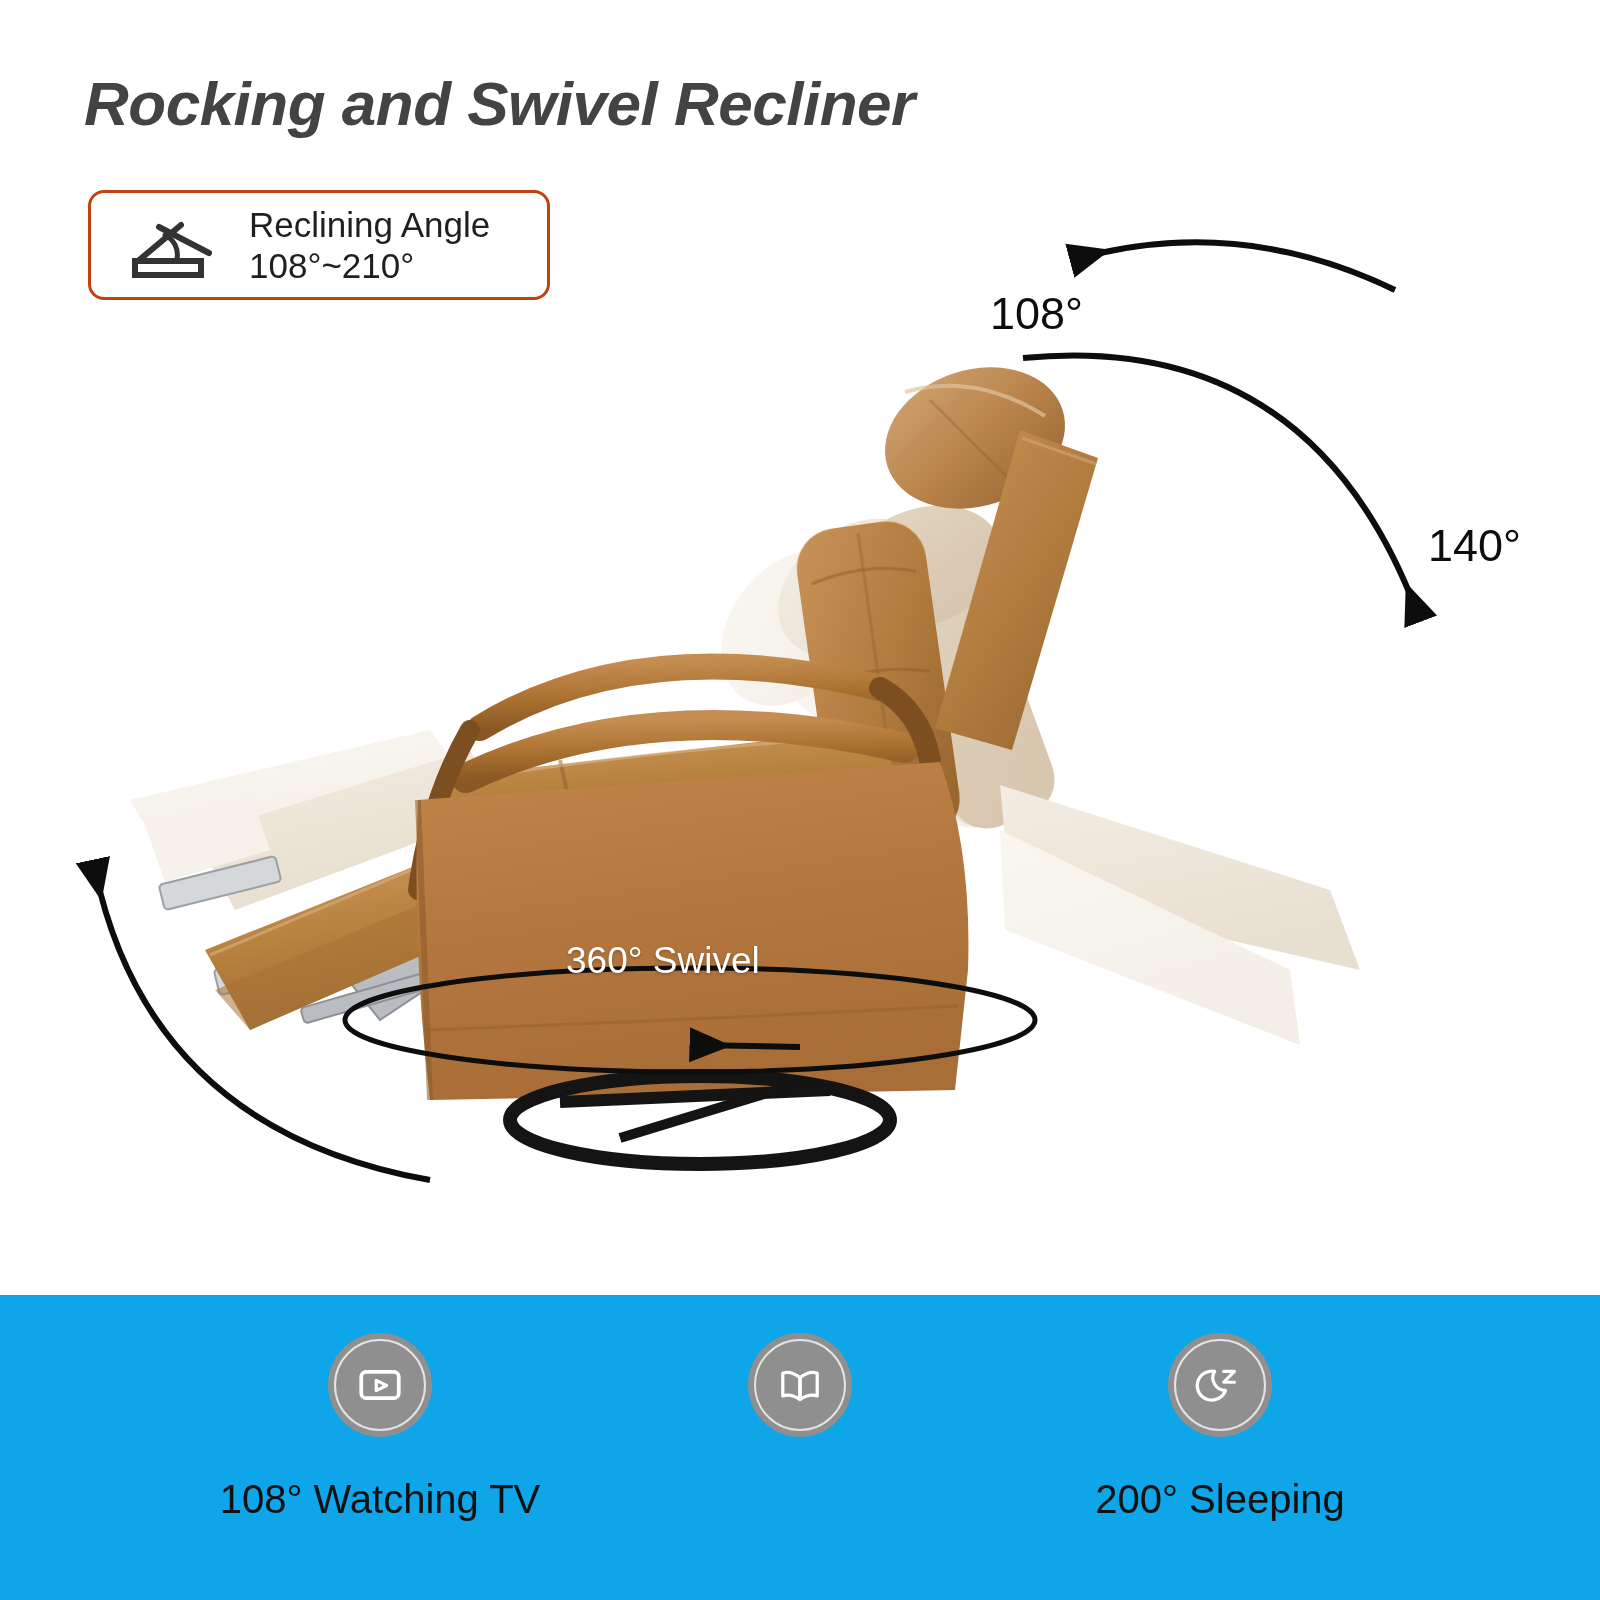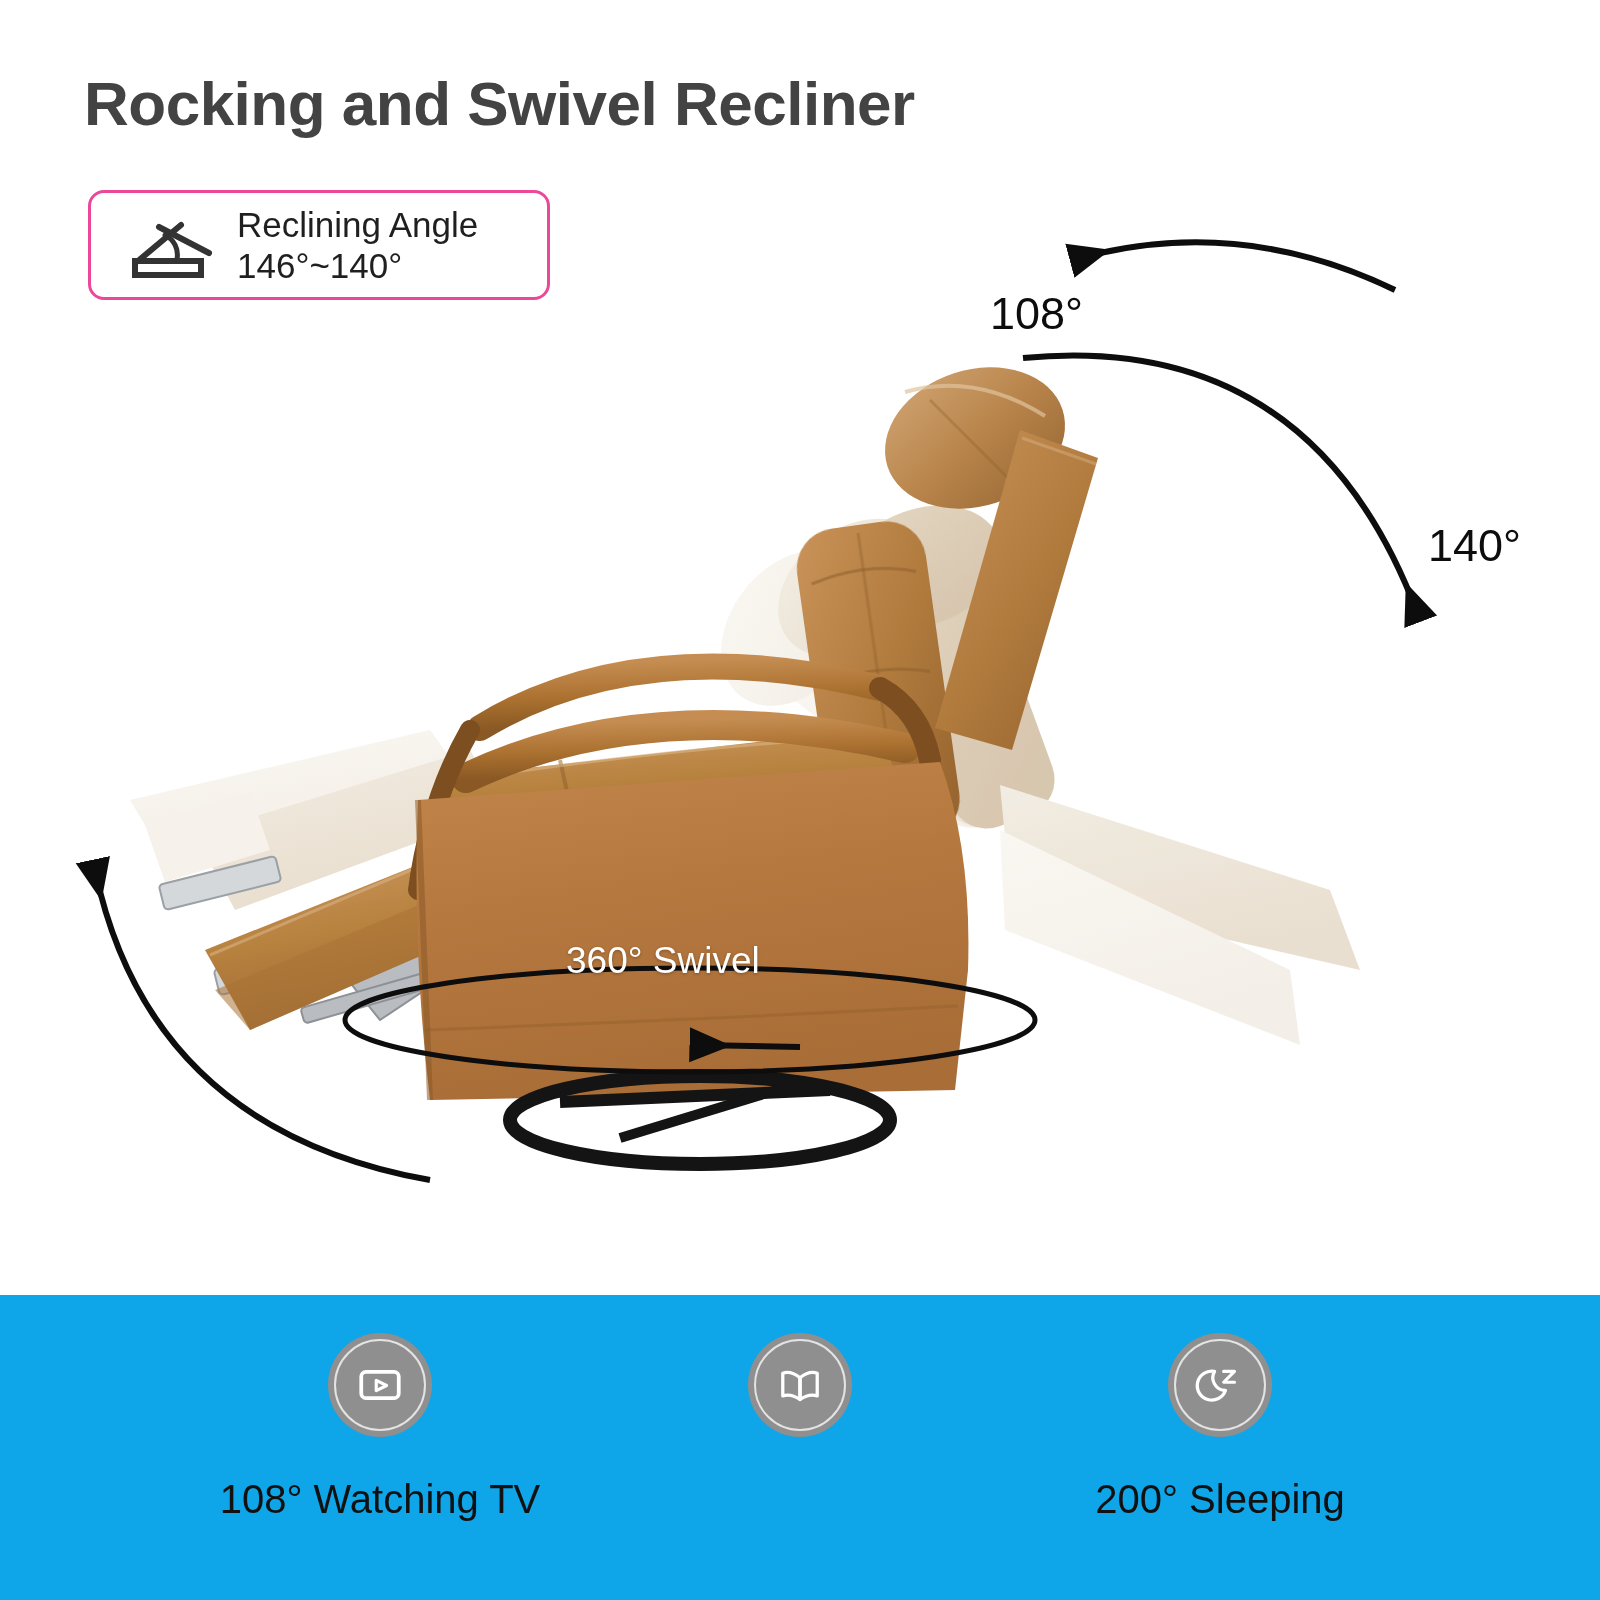--- a/index.html
+++ b/index.html
@@ -12,30 +12,30 @@
   }
 
   
   #hero{
     position:absolute; left:0; top:0; width:1600px; height:1295px;
     background:#ffffff; overflow:hidden;
   }
 
   #page-title{
     position:absolute; left:84px; top:68px;
-    font-size:62px; font-weight:bold; 
+    font-size:62px; font-weight:bold; font-style:italic;
     color:#434343; letter-spacing:-0.5px; white-space:nowrap;
   }
 
   
   #angle-badge{
     position:absolute; left:88px; top:190px;
     width:462px; height:110px;
-    border:3px solid #ec4899; border-radius:16px;
-    background:#fff; display:flex; align-items:center; gap:20px;
+    border:3px solid #c2410c; border-radius:16px;
+    background:#fff; display:flex; align-items:center; gap:32px;
     padding-left:34px;
   }
   #badge-icon{ width:92px; height:72px; flex:none; }
   #badge-text{ display:flex; flex-direction:column; line-height:1.18; }
   #badge-text span{ font-size:35px; color:#1f1f1f; white-space:nowrap; }
 
   
   #angle-svg{ position:absolute; left:0; top:0; width:1600px; height:1295px; pointer-events:none; }
   .angle-label{
     position:absolute; font-size:45px; color:#0d0d0d; white-space:nowrap;
@@ -91,21 +91,21 @@
     <span id="badge-icon">
       <svg viewBox="0 0 92 72" width="92" height="72">
         <rect x="10" y="52" width="66" height="14" fill="none" stroke="#333" stroke-width="6"></rect>
         <path d="M13 52 L56 16" fill="none" stroke="#333" stroke-width="6" stroke-linecap="round"></path>
         <path d="M34 18 L84 44" fill="none" stroke="#333" stroke-width="6" stroke-linecap="round"></path>
         <path d="M40 26 A22 22 0 0 1 52 50" fill="none" stroke="#333" stroke-width="5" stroke-linecap="round"></path>
       </svg>
     </span>
     <span id="badge-text">
       <span>Reclining Angle</span>
-      <span>146°~140°</span>
+      <span>108°~210°</span>
     </span>
   </div>
 
   <div id="chair-stage">
     <svg id="chair-svg" viewBox="0 0 1600 900">
       <defs>
         <linearGradient id="lthrSide" x1="0" y1="0" x2="0.25" y2="1">
           <stop offset="0" stop-color="#c2854a"></stop>
           <stop offset="0.45" stop-color="#b5783f"></stop>
           <stop offset="1" stop-color="#a96d37"></stop>

